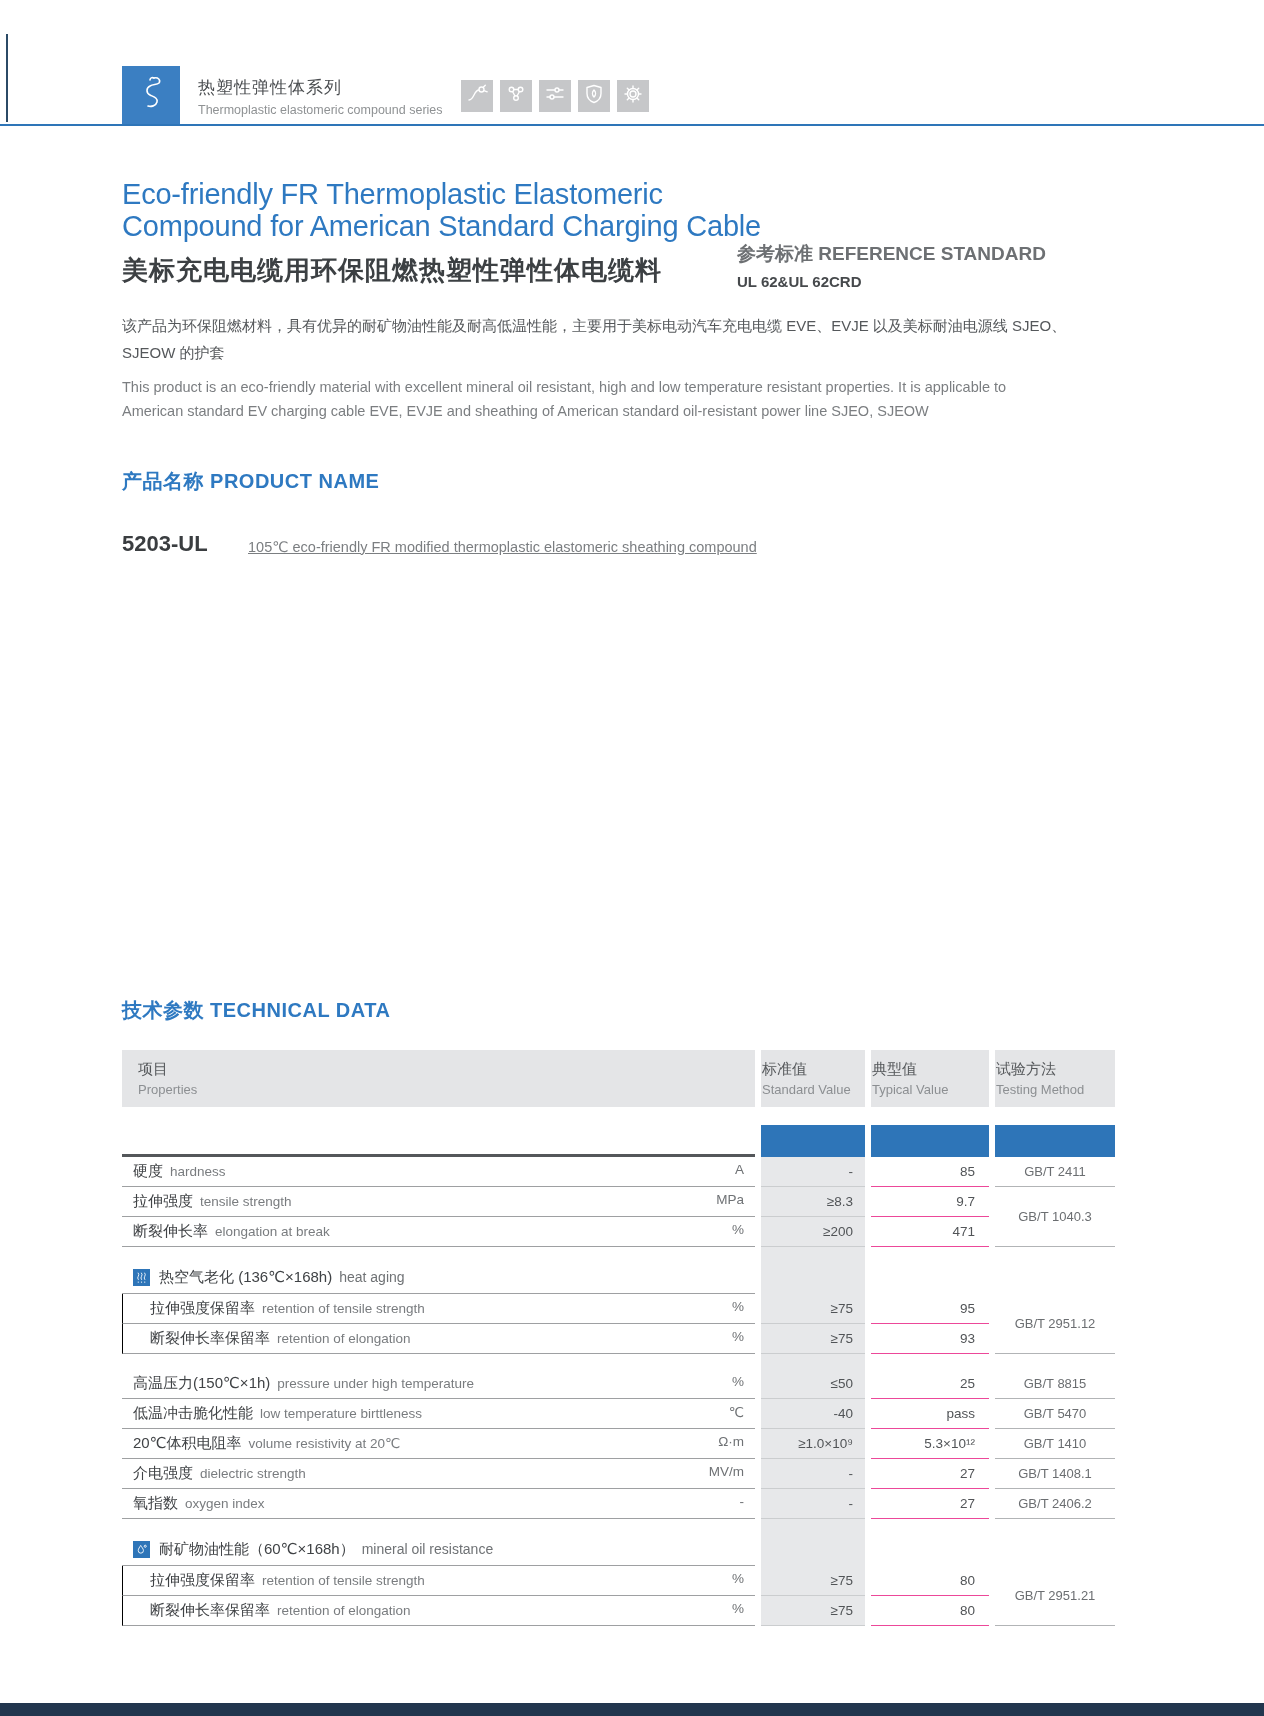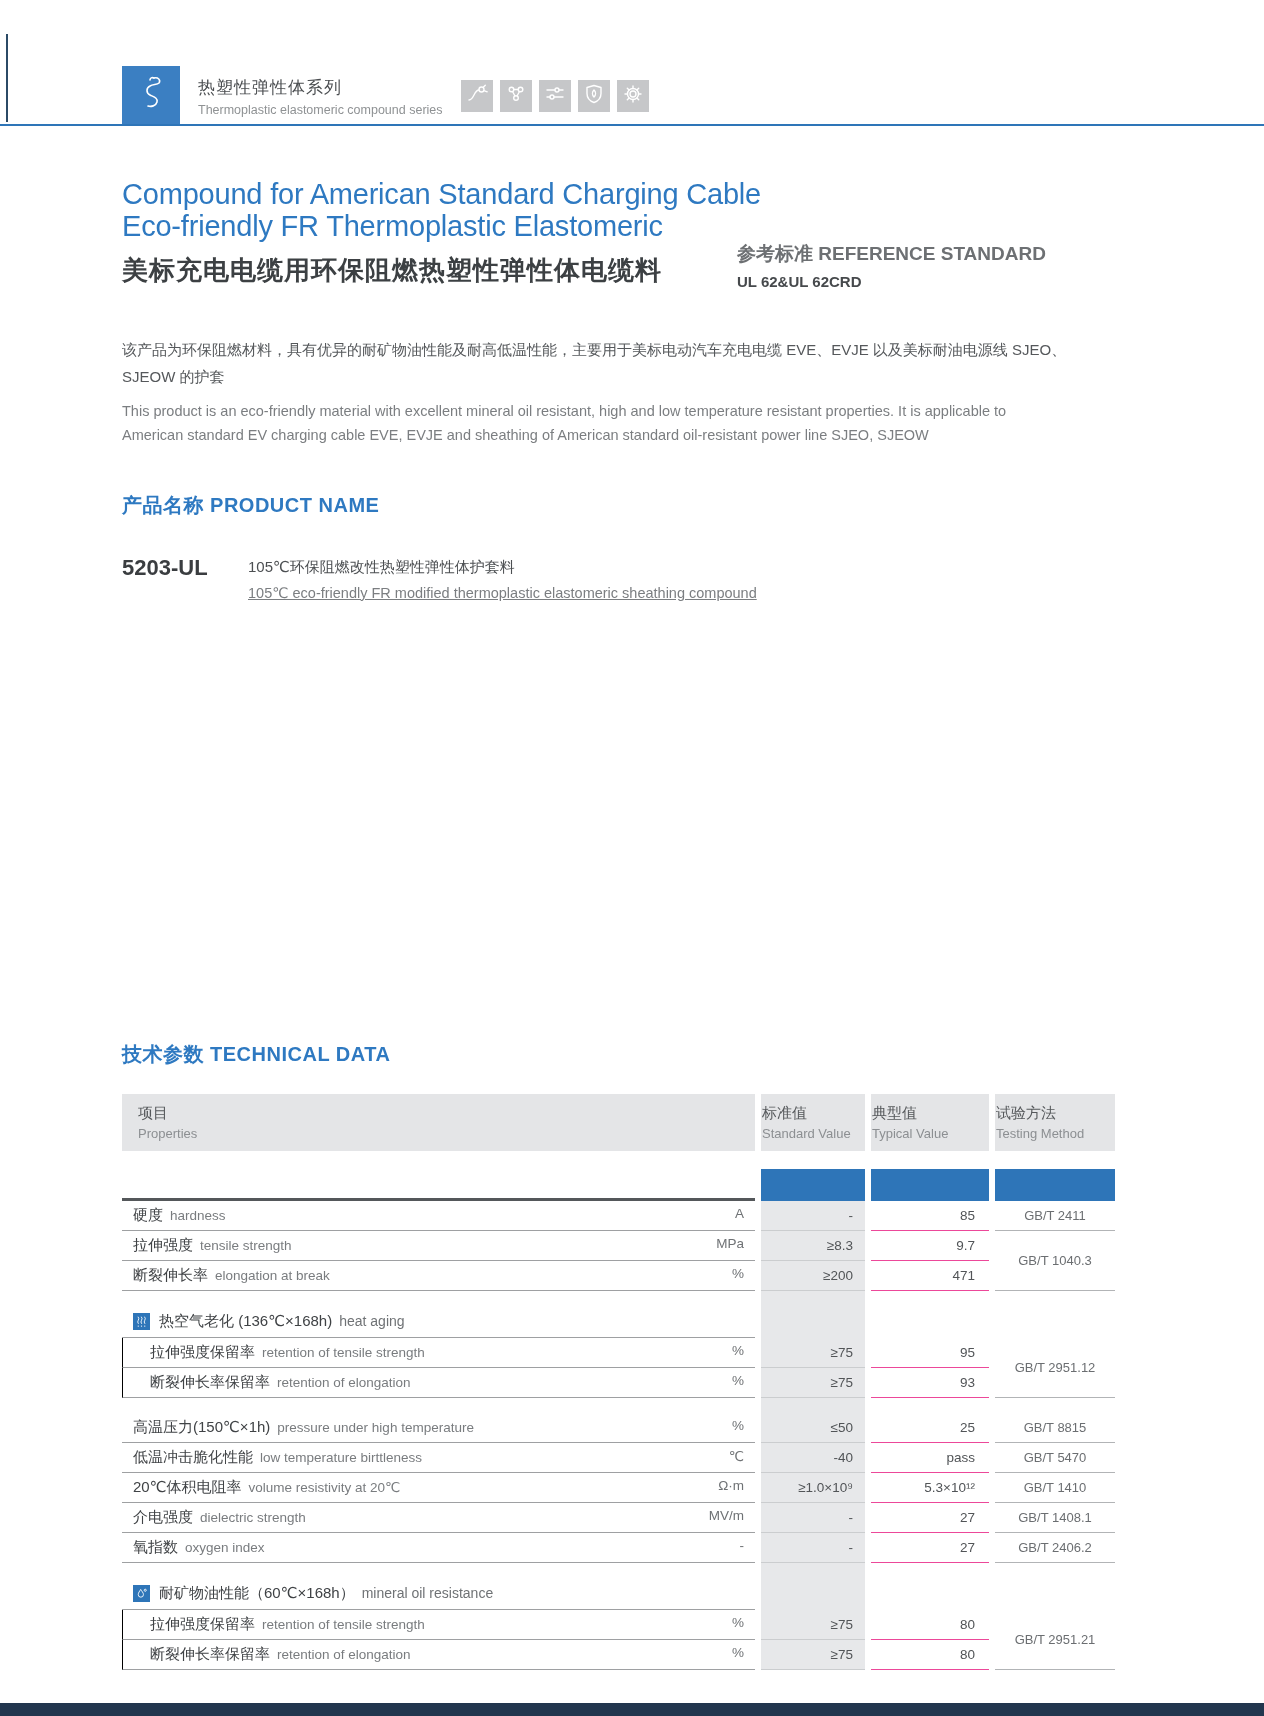--- a/index.html
+++ b/index.html
@@ -17,21 +17,21 @@
   .hicon{width:32px;height:32px;background:#c6c7c9;display:flex;align-items:center;justify-content:center;}
   .divider{height:2px;background:#2e75b8;}
   
   .main{padding:0 118px 0 122px;}
   .title-block{position:relative;margin-top:52px;}
   .title-en{font-size:29px;line-height:1.12;color:#2e79c1;letter-spacing:-0.2px;}
   .title-zh{font-size:26px;color:#3c4043;font-weight:bold;margin-top:10px;letter-spacing:1px;}
   .ref{position:absolute;left:615px;bottom:-2px;}
   .ref-label{font-size:19px;color:#6d7073;font-weight:bold;}
   .ref-value{font-size:15px;color:#46494c;font-weight:bold;margin-top:6px;}
-  .intro{margin-top:48px;}
+  .intro{margin-top:24px;}
   .intro-zh{font-size:15px;color:#55585b;line-height:1.8;max-width:952px;}
   .intro-en{font-size:14.5px;color:#7b7e81;line-height:1.65;max-width:926px;margin-top:10px;}
   .sec-heading{font-size:20px;font-weight:bold;color:#2e79c1;letter-spacing:0.5px;}
   .product{margin-top:44px;}
   .product-row{display:flex;align-items:flex-start;margin-top:36px;}
   .product-code{font-size:22px;font-weight:bold;color:#3a3d40;width:126px;flex:0 0 auto;}
   .product-desc-zh{font-size:15px;color:#4c4f52;padding-top:3px;}
   .product-desc-en{font-size:14.5px;color:#7b7e81;margin-top:8px;text-decoration:underline;}
   .tech{margin-top:440px;}
   
@@ -134,41 +134,40 @@
           </svg>
         </span>
       </span>
     </div>
   </div>
   <div class="divider"></div>
 
   <div class="main">
     <div class="title-block">
       <div class="title-en">
+        <div>Eco-friendly FR Thermoplastic Elastomeric</div>
         <div>Compound for American Standard Charging Cable</div>
-        <div>Eco-friendly FR Thermoplastic Elastomeric</div>
       </div>
       <div class="title-zh">美标充电电缆用环保阻燃热塑性弹性体电缆料</div>
       <div class="ref">
         <div class="ref-label">参考标准 REFERENCE STANDARD</div>
         <div class="ref-value">UL 62&amp;UL 62CRD</div>
       </div>
     </div>
 
     <div class="intro">
       <div class="intro-zh">该产品为环保阻燃材料，具有优异的耐矿物油性能及耐高低温性能，主要用于美标电动汽车充电电缆 EVE、EVJE 以及美标耐油电源线 SJEO、SJEOW 的护套</div>
       <div class="intro-en">This product is an eco-friendly material with excellent mineral oil resistant, high and low temperature resistant properties. It is applicable to American standard EV charging cable EVE, EVJE and sheathing of American standard oil-resistant power line SJEO, SJEOW</div>
     </div>
 
     <div class="product">
       <div class="sec-heading">产品名称 PRODUCT NAME</div>
       <div class="product-row">
         <div class="product-code">5203-UL</div>
         <div>
-          <div class="product-desc-zh">105℃环保阻燃改性热塑性弹性体护套料</div>
           <div class="product-desc-en">105℃ eco-friendly FR modified thermoplastic elastomeric sheathing compound</div>
         </div>
       </div>
     </div>
 
     <div class="tech">
       <div class="sec-heading">技术参数 TECHNICAL DATA</div>
 
       <table class="tech-table">
         <colgroup>

